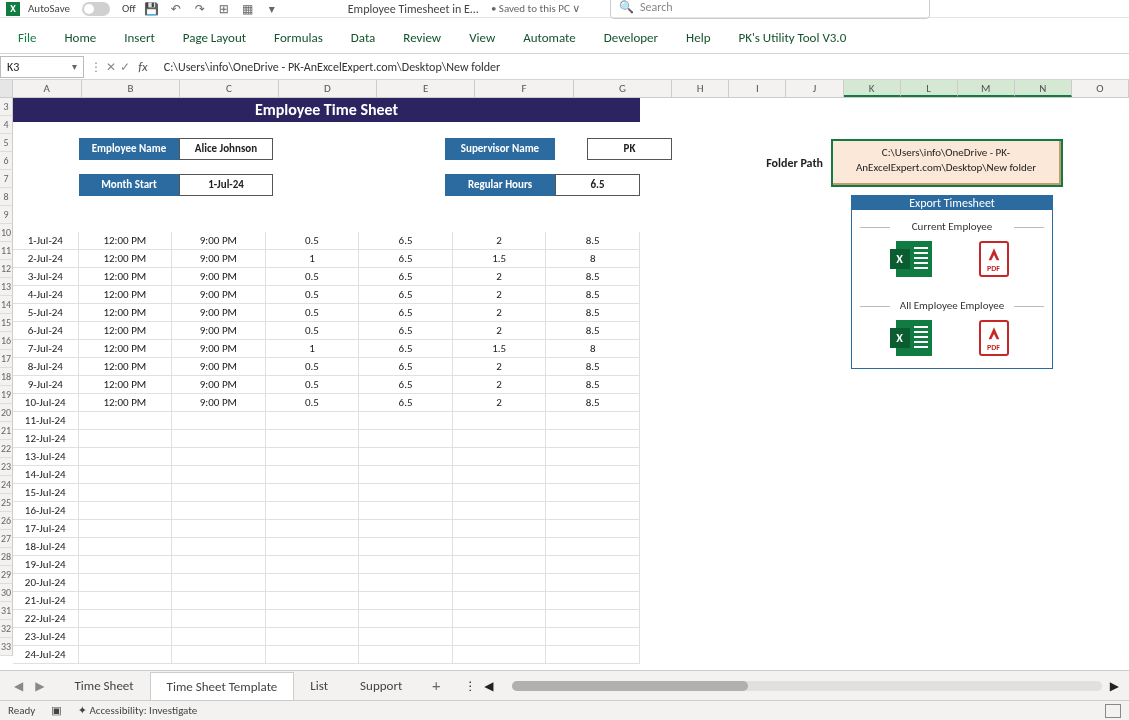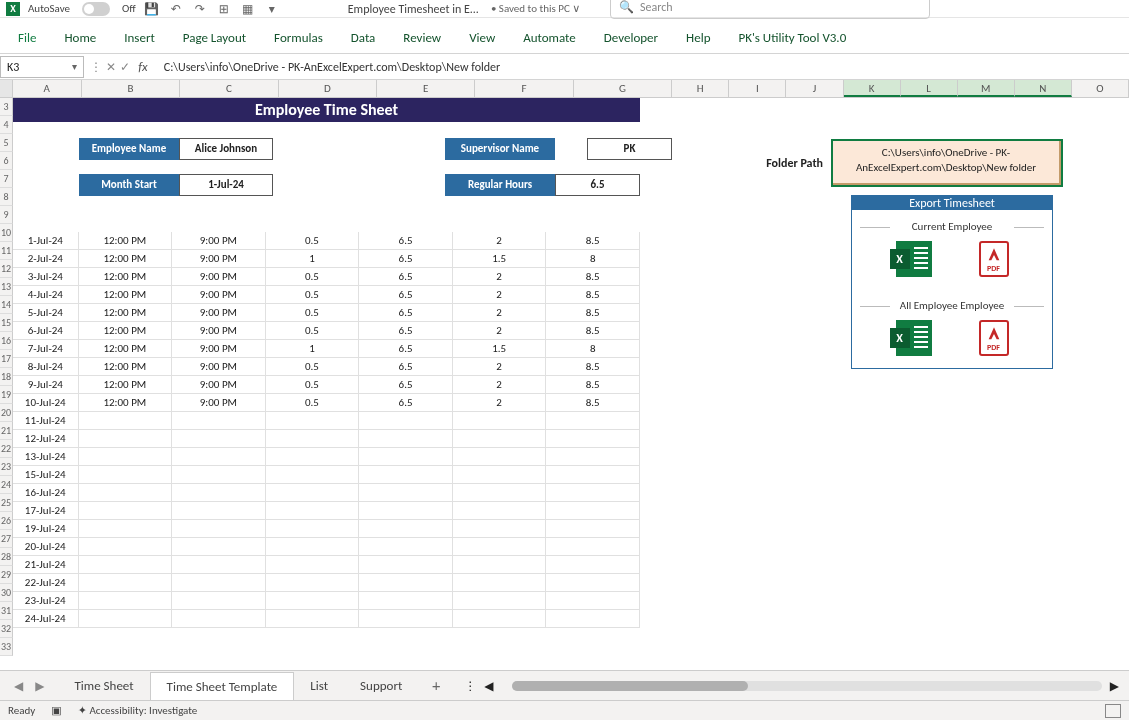--- a/index.html
+++ b/index.html
@@ -336,39 +336,57 @@
           <div class="tbl-row">
             <div style="width: 70px;">13-Jul-24</div>
             <div style="width: 100px;"></div>
             <div style="width: 100px;"></div>
             <div style="width: 100px;"></div>
             <div style="width: 100px;"></div>
             <div style="width: 100px;"></div>
             <div style="width: 100px;"></div>
           </div>
           <div class="tbl-row">
+            <div style="width: 70px;">14-Jul-24</div>
+            <div style="width: 100px;"></div>
+            <div style="width: 100px;"></div>
+            <div style="width: 100px;"></div>
+            <div style="width: 100px;"></div>
+            <div style="width: 100px;"></div>
+            <div style="width: 100px;"></div>
+          </div>
+          <div class="tbl-row">
             <div style="width: 70px;">15-Jul-24</div>
             <div style="width: 100px;"></div>
             <div style="width: 100px;"></div>
             <div style="width: 100px;"></div>
             <div style="width: 100px;"></div>
             <div style="width: 100px;"></div>
             <div style="width: 100px;"></div>
           </div>
           <div class="tbl-row">
             <div style="width: 70px;">16-Jul-24</div>
             <div style="width: 100px;"></div>
             <div style="width: 100px;"></div>
             <div style="width: 100px;"></div>
             <div style="width: 100px;"></div>
             <div style="width: 100px;"></div>
             <div style="width: 100px;"></div>
           </div>
           <div class="tbl-row">
             <div style="width: 70px;">17-Jul-24</div>
+            <div style="width: 100px;"></div>
+            <div style="width: 100px;"></div>
+            <div style="width: 100px;"></div>
+            <div style="width: 100px;"></div>
+            <div style="width: 100px;"></div>
+            <div style="width: 100px;"></div>
+          </div>
+          <div class="tbl-row">
+            <div style="width: 70px;">18-Jul-24</div>
             <div style="width: 100px;"></div>
             <div style="width: 100px;"></div>
             <div style="width: 100px;"></div>
             <div style="width: 100px;"></div>
             <div style="width: 100px;"></div>
             <div style="width: 100px;"></div>
           </div>
           <div class="tbl-row">
             <div style="width: 70px;">19-Jul-24</div>
             <div style="width: 100px;"></div>

